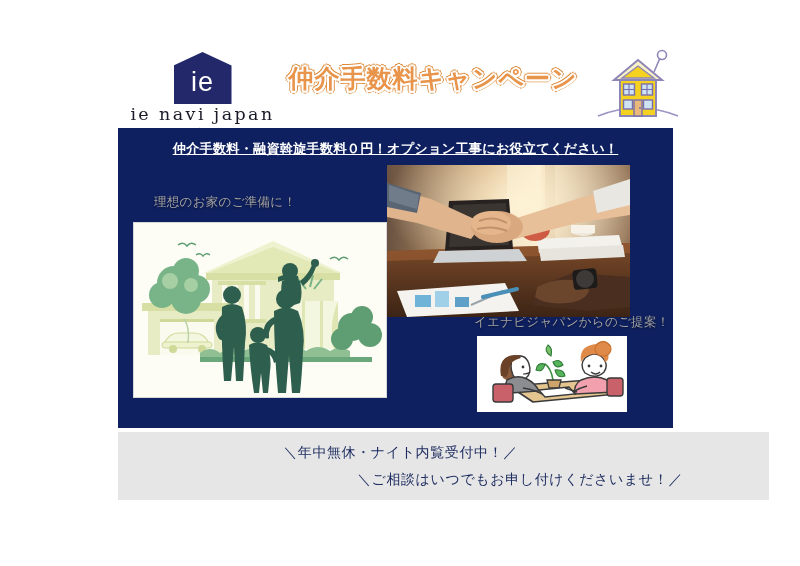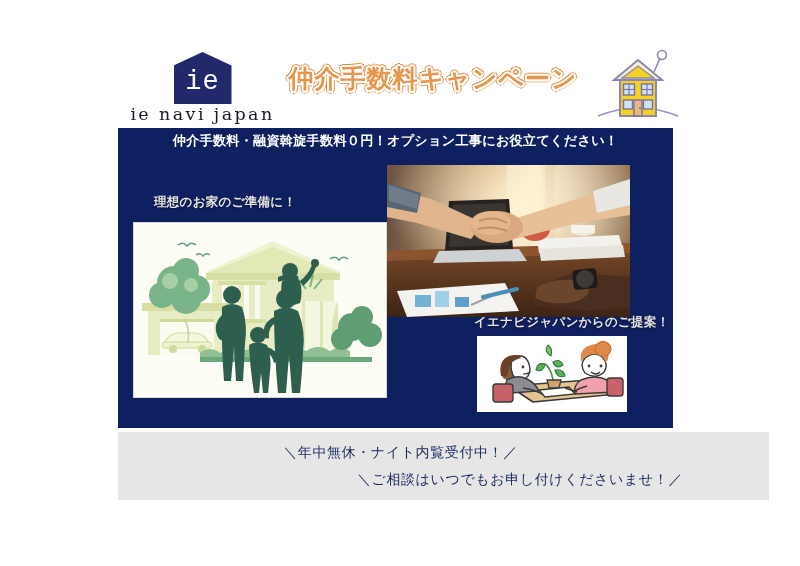--- a/index.html
+++ b/index.html
@@ -14,21 +14,21 @@
   .header{position:absolute;left:0;top:0;width:800px;height:128px;}
 
   .logo{position:absolute;left:130px;top:52px;width:145px;text-align:center;}
   .logo-mark{width:58px;height:52px;margin:0 auto;position:relative;}
   .logo-mark .house{
     width:58px;height:52px;background:#23286b;
     clip-path:polygon(50% 0%,100% 26%,100% 100%,0% 100%,0% 26%);
     display:flex;align-items:center;justify-content:center;
   }
   .logo-mark .house span{
-    color:#fff;font-family:Liberation Mono, monospace;
+    color:#fff;font-family:Liberation Sans, sans-serif;
     font-size:27px;letter-spacing:1px;line-height:1;padding-top:9px;font-weight:400;
   }
   .logo-name{
     font-family:"DejaVu Serif","Liberation Serif",serif;
     font-size:17.5px;color:#1b1b28;letter-spacing:2.4px;white-space:nowrap;
   }
   .logo-sub{
     font-size:5.5px;color:#555;letter-spacing:2.2px;margin-top:3px;white-space:nowrap;
   }
 
@@ -41,26 +41,26 @@
       1.5px 1.5px #fff,-1.5px 1.5px #fff,1.5px -1.5px #fff,-1.5px -1.5px #fff,
       3px 0 #dd8c3c,-3px 0 #dd8c3c,0 3px #dd8c3c,0 -3px #dd8c3c,
       2.2px 2.2px #dd8c3c,-2.2px 2.2px #dd8c3c,2.2px -2.2px #dd8c3c,-2.2px -2.2px #dd8c3c;
   }
 
   .house-illo{position:absolute;left:592px;top:42px;width:92px;height:86px;}
 
   
   .panel{position:absolute;left:118px;top:128px;width:555px;height:300px;background:#0f2060;}
   .panel-banner{
-    position:absolute;left:0;top:4px;width:555px;text-align:center;
-    color:#ffffff;font-size:13.2px;font-weight:700;letter-spacing:0.2px;white-space:nowrap;
+    position:absolute;left:0;top:12px;width:555px;text-align:center;
+    color:#ffffff;font-size:13.2px;font-weight:700;letter-spacing:0.2px;white-space:nowrap;text-decoration:underline;
   }
 
   .cap{
-    position:absolute;color:#e5e5e5;font-size:12.5px;font-weight:700;letter-spacing:.3px;
+    position:absolute;color:#a3a3a3;font-size:12.5px;font-weight:400;letter-spacing:.3px;
     white-space:nowrap;text-shadow:0 1px 2px rgba(0,0,0,.55);
   }
   .cap-left{left:36px;top:66px;}
   .cap-right{left:356px;top:186px;}
 
   .photo-left{position:absolute;left:15px;top:94px;width:252px;height:174px;
     background:#fff;border:1px solid #d8d8d8;overflow:hidden;}
   .photo-right{position:absolute;left:269px;top:37px;width:243px;height:152px;overflow:hidden;background:#2a1a12;}
   .photo-illo{position:absolute;left:359px;top:208px;width:150px;height:76px;background:#fff;overflow:hidden;}
 

